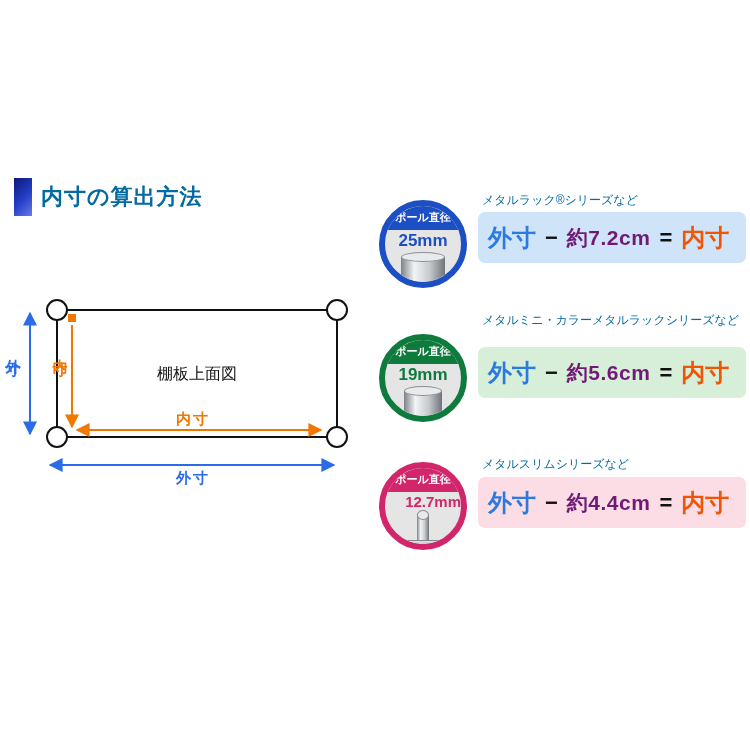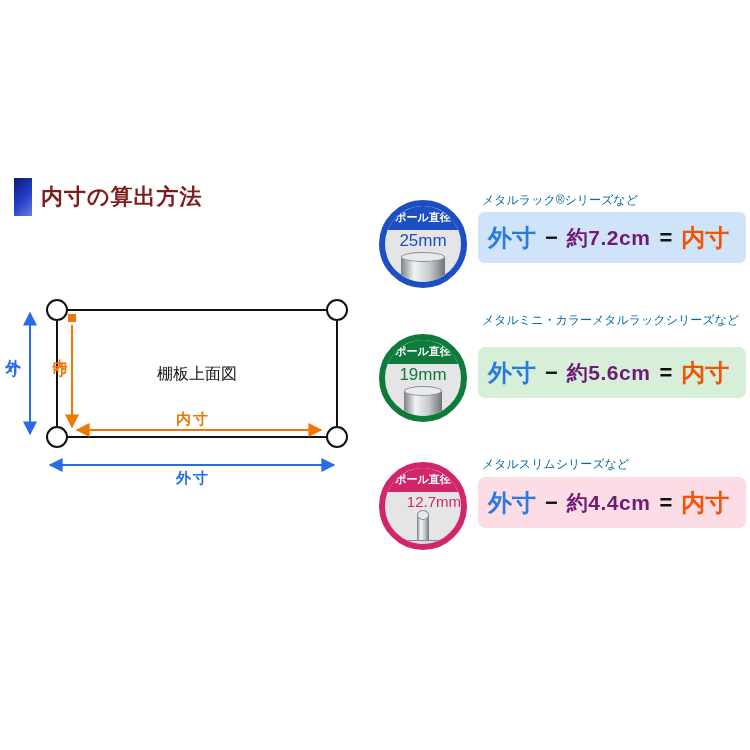--- a/index.html
+++ b/index.html
@@ -4,21 +4,21 @@
 <style>
   html,body{margin:0;padding:0;background:#fff;}
   .canvas{
     position:relative;width:750px;height:750px;background:#ffffff;overflow:hidden;
     font-family:"Liberation Sans","DejaVu Sans",sans-serif;color:#111;
   }
 
   
   .title-row{position:absolute;left:14px;top:178px;display:flex;align-items:center;gap:9px;}
   .title-icon{width:18px;height:38px;background:linear-gradient(135deg,#0d1878 0%,#2440c8 55%,#6a7ae8 100%);}
-  .page-title{margin:0;font-size:22px;font-weight:bold;color:#7f1d1d;letter-spacing:1px;}
+  .page-title{margin:0;font-size:22px;font-weight:bold;color:#0369a1;letter-spacing:1px;}
 
   
   .diagram{position:absolute;left:0;top:285px;width:380px;height:220px;}
   .vlabel{position:absolute;writing-mode:vertical-rl;text-orientation:upright;font-weight:bold;font-size:15px;letter-spacing:3px;}
   .outer-v{left:3px;top:62px;color:#2a6ce8;}
   .inner-v{left:50px;top:62px;color:#f07800;}
   .board-label{position:absolute;left:157px;top:79px;font-size:16px;color:#111;}
   .inner-h{position:absolute;left:176px;top:125px;color:#f07800;font-weight:bold;font-size:15px;letter-spacing:2px;}
   .outer-h{position:absolute;left:176px;top:184px;color:#2a6ce8;font-weight:bold;font-size:15px;letter-spacing:2px;}
 
@@ -40,21 +40,21 @@
   .badge{position:absolute;left:379px;width:88px;height:88px;border-radius:50%;background:#e5e5e5;
     overflow:hidden;text-align:center;box-sizing:border-box;border:6px solid #8b5cf6;}
   .bd1{top:200px;border-color:#1d4fc4}
   .bd2{top:334px;border-color:#0e7b3c}
   .bd3{top:462px;border-color:#d2266b}
   .badge-band{position:absolute;top:0;left:-4px;right:-4px;height:24px;color:#fff;
     font-size:11px;font-weight:bold;line-height:23px;}
   .bd1 .badge-band{background:#1d4fc4}
   .bd2 .badge-band{background:#0e7b3c}
   .bd3 .badge-band{background:#d2266b}
-  .badge-value{margin-top:26px;font-weight:normal;font-size:17px;line-height:1.1;}
+  .badge-value{margin-top:26px;font-weight:bold;font-size:17px;line-height:1.1;}
   .bd1 .badge-value{color:#1d4fc4}
   .bd2 .badge-value{color:#0e7b3c}
   .bd3 .badge-value{color:#d2266b;font-size:15px;text-align:right;}
 
   .badge-pole{position:relative;width:44px;height:32px;margin:6px auto 0;}
   .bd2 .badge-pole{width:38px;}
   .bd3 .badge-pole{width:12px;margin-top:4px;}
   .pole-top{position:absolute;top:-5px;left:0;width:100%;height:10px;border-radius:50%;
     background:#e8eaec;border:1px solid #8a8f94;box-sizing:border-box;z-index:2;}
   .pole-body{position:absolute;top:0;left:0;width:100%;height:100%;

